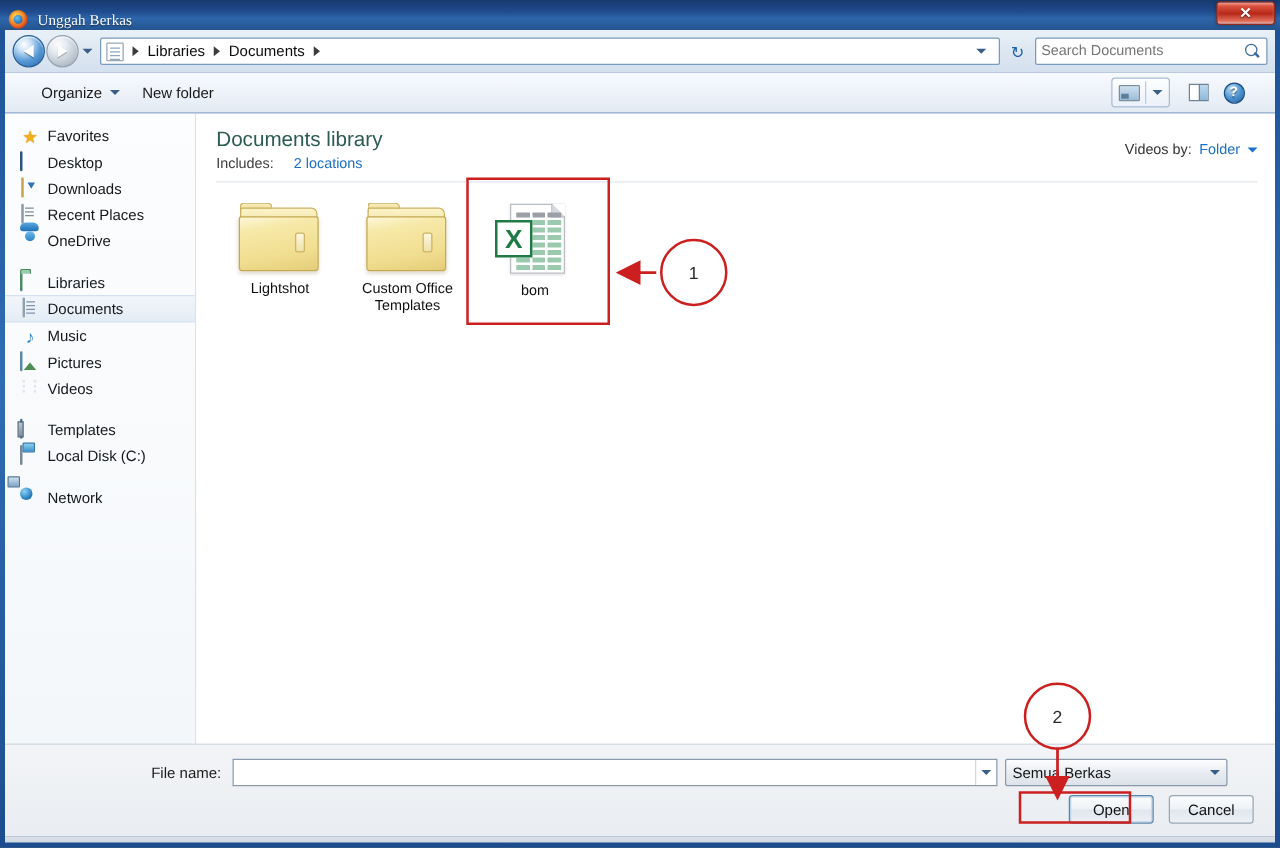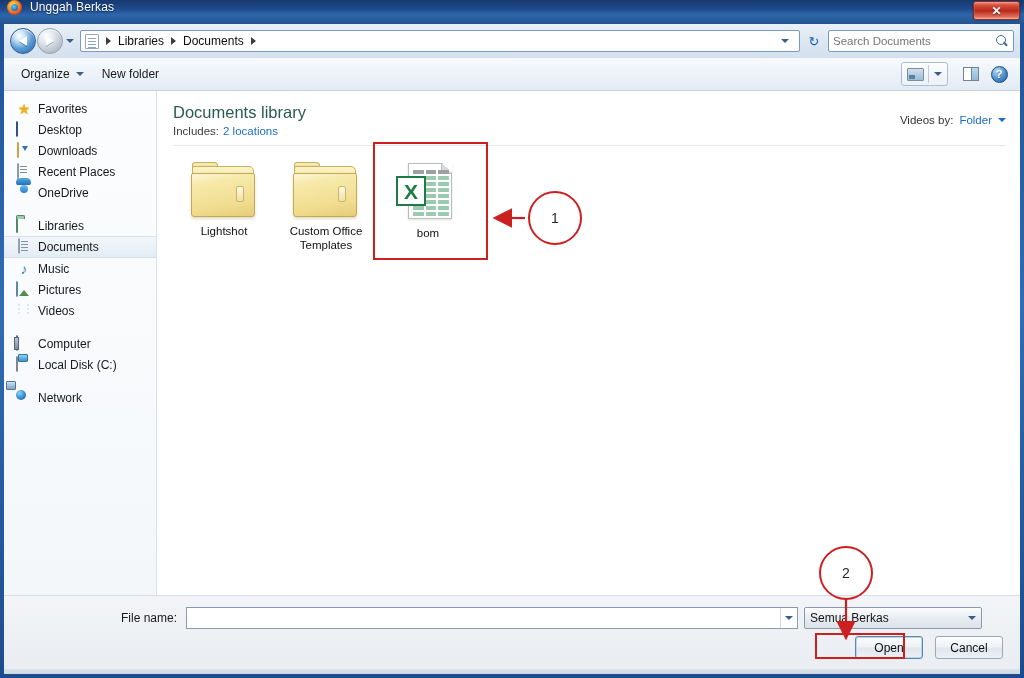--- a/index.html
+++ b/index.html
@@ -16,21 +16,21 @@
     width: 1024px; height: 678px;
     background: linear-gradient(180deg,#1d4f94 0%, #2f6db5 45%, #1c4c8e 100%);
     padding: 0 4px 5px 4px;
   }
 
   
   .titlebar {
     position: absolute; left: 0; top: 0;
     width: 1024px; height: 24px;
     background: linear-gradient(180deg,#17396f 0%, #1f4b8d 38%, #2e66ab 62%, #23548f 100%);
-    display: flex; align-items: flex-start;
+    display: flex; align-items: flex-end; font-family: Liberation Serif, serif;
   }
   .title-icon {
     margin-left: 7px; margin-right: 7px;
     width: 16px; height: 16px; position: relative;
   }
   .ff-outer {
     width: 15px; height: 15px; border-radius: 50%;
     background: radial-gradient(circle at 35% 30%, #ffd24a 0%, #f7922c 40%, #e34e26 75%, #b32d14 100%);
     position: absolute; left: 0; top: 0;
     box-shadow: inset 0 0 2px rgba(120,30,0,.6);
@@ -152,21 +152,21 @@
     content:''; position:absolute; left:7px; top:8px; width:5px; height:1.6px;
     background:#3f6b9b; transform: rotate(45deg);
   }
 
   
   .toolbar {
     position: absolute; left: 4px; top: 58px;
     width: 1016px; height: 33px;
     background: linear-gradient(180deg,#f7fafd 0%, #eef3f9 48%, #e2eaf3 100%);
     border-bottom: 1px solid #c3d2e2;
-    display: flex; align-items: center; padding: 0 8px;
+    display: flex; align-items: center; padding: 0 20px;
   }
   .tb-item {
     font-size: 12px; color: #1a1a1a; padding: 4px 9px; cursor: pointer;
     display: flex; align-items: center; gap: 6px; border-radius: 2px;
   }
   .tb-right { margin-left: auto; display: flex; align-items: center; gap: 2px; }
   .tb-btn {
     width: 26px; height: 23px; display: flex; align-items: center; justify-content: center;
     border-radius: 2px; cursor: pointer;
   }
@@ -350,21 +350,21 @@
     padding: 0;
   }
   .lib-header {
     display: flex; align-items: flex-start;
     padding: 11px 14px 0 16px;
   }
   .lib-title {
     font-size: 16.5px; color: #2b5b52; font-weight: normal; line-height: 20px;
   }
   .lib-sub { font-size: 11.5px; color: #3d3d3d; margin-top: 3px; }
-  .lib-sub .loc-link { color: #1b6fc4; cursor: pointer; margin-left: 4px; }
+  .lib-sub .loc-link { color: #1b6fc4; cursor: pointer; margin-left: 16px; }
   .arrange {
     margin-left: auto; display: flex; align-items: center; gap: 6px;
     font-size: 11.5px; color: #333; padding-top: 12px;
   }
   .arrange .val { color: #1b6fc4; cursor: pointer; }
   .arr-caret {
     width: 0; height: 0; border-left: 4px solid transparent; border-right: 4px solid transparent;
     border-top: 4px solid #1b6fc4;
   }
   .sep-line {
@@ -629,21 +629,21 @@
         </div>
         <div class="nav-item child">
           <span class="ic"><span class="ic-vid"></span></span>
           <span class="ni-label">Videos</span>
         </div>
       </div>
 
       <div class="nav-group">
         <div class="nav-item">
           <span class="ic"><span class="ic-comp"></span></span>
-          <span class="ni-label">Computer</span>
+          <span class="ni-label">Templates</span>
         </div>
         <div class="nav-item child">
           <span class="ic"><span class="ic-hdd"></span></span>
           <span class="ni-label">Local Disk (C:)</span>
         </div>
       </div>
 
       <div class="nav-group">
         <div class="nav-item">
           <span class="ic"><span class="ic-net"></span></span>

